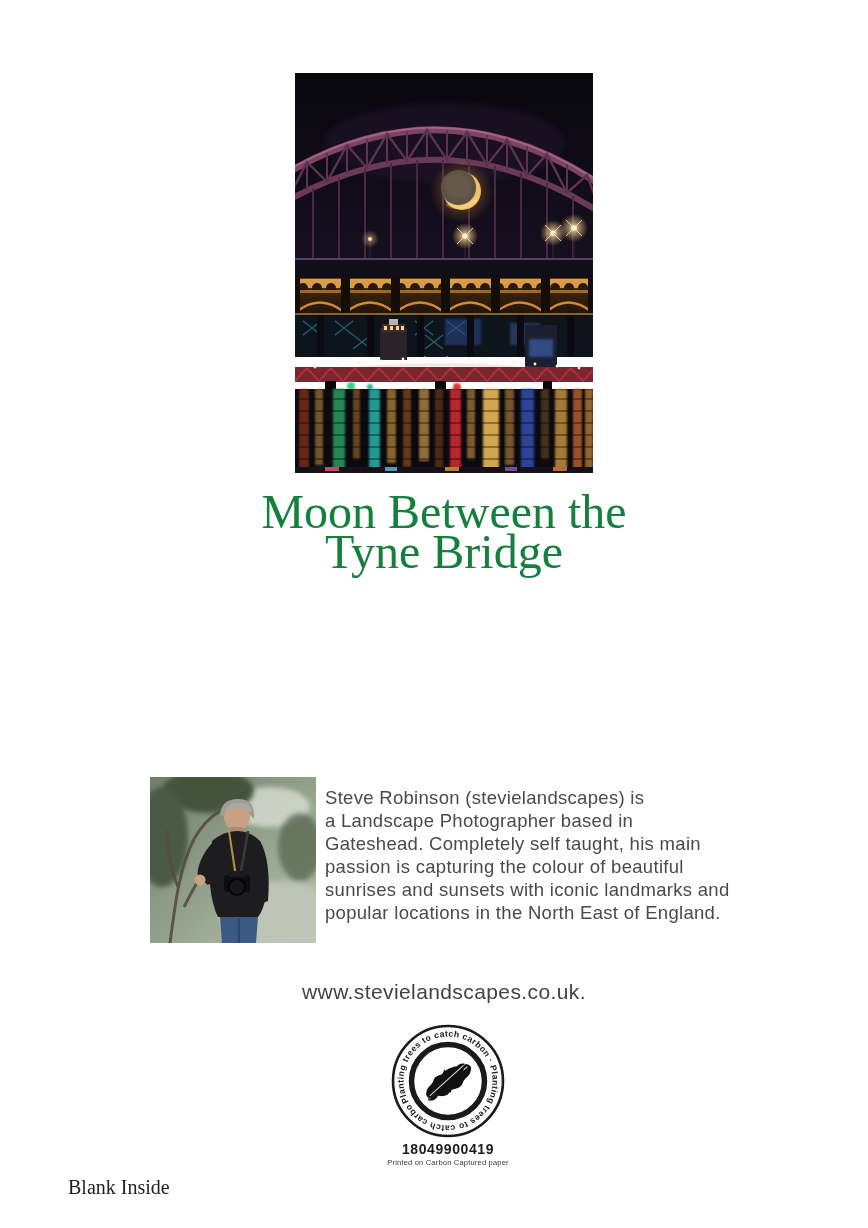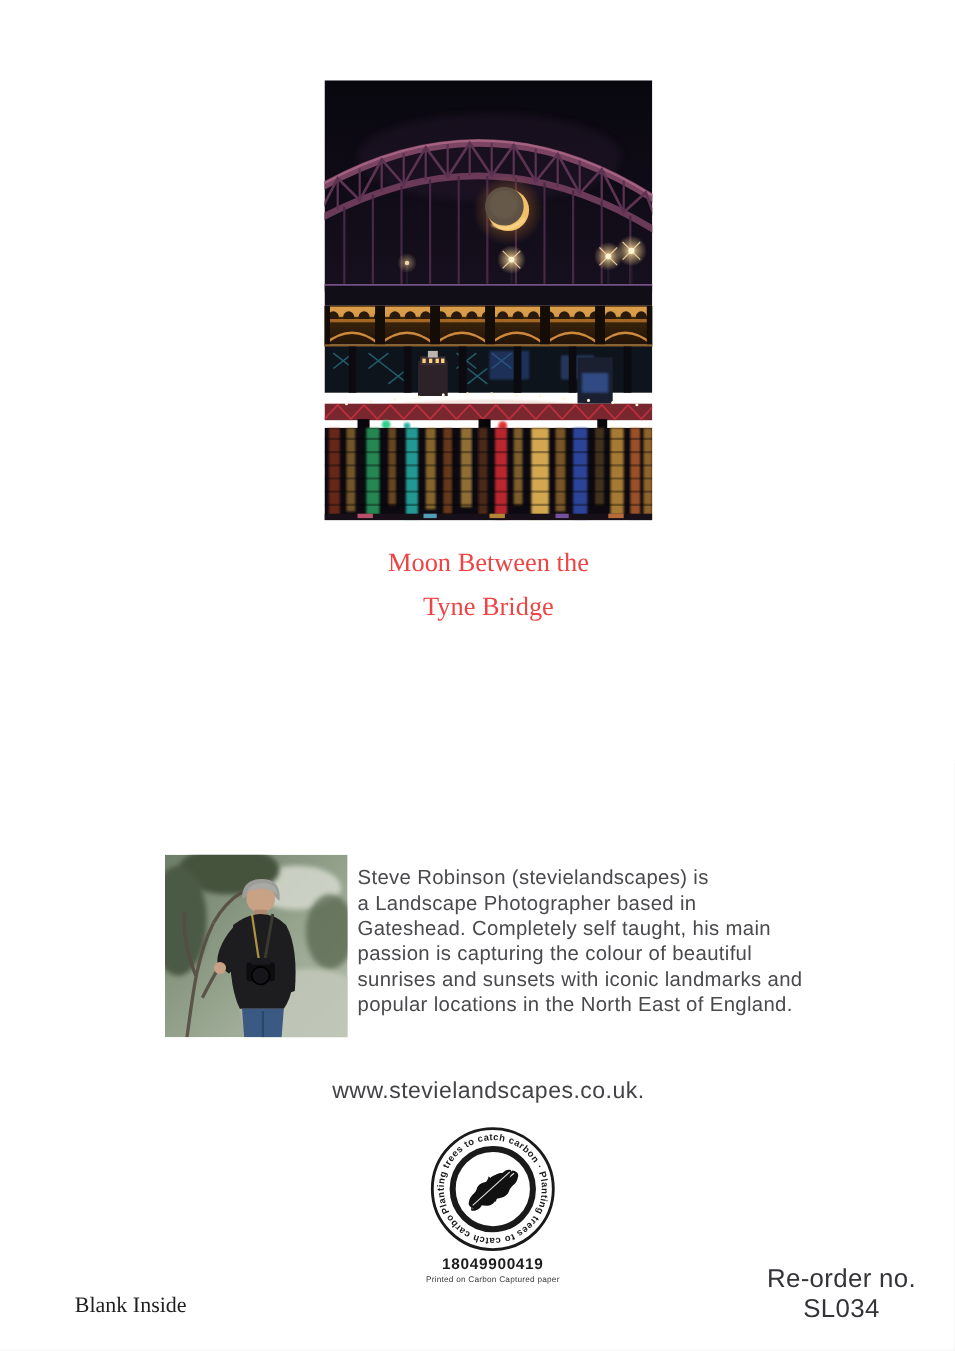--- a/index.html
+++ b/index.html
@@ -6,22 +6,22 @@
   .page{
     position:relative;width:868px;height:1228px;margin:0 auto;
     background:#ffffff;overflow:hidden;
     font-family:"Liberation Sans",sans-serif;
   }
   .abs{position:absolute;}
   .preline{white-space:pre-line;}
   .photo-frame{left:295px;top:73px;width:298px;height:400px;}
   .card-title{
     left:20px;top:492px;width:848px;text-align:center;
-    font-family:"Liberation Serif",serif;font-size:24px;line-height:40px;
-    color:#ef4444;
+    font-family:"Liberation Serif",serif;font-size:48px;line-height:40px;
+    color:#15803d;
   }
   .portrait-frame{left:150px;top:777px;width:166px;height:166px;}
   .bio{
     left:325px;top:786px;width:452px;
     font-size:18.5px;line-height:23px;letter-spacing:0.3px;color:#4a4a4e;
   }
   .website{
     left:20px;top:980px;width:848px;text-align:center;
     font-size:21px;letter-spacing:0.4px;color:#434347;
   }
@@ -404,16 +404,14 @@
           <path d="M -27,6 C -22,-2 -16,-1 -12,-6 L -10,-2 C -6,-9 0,-8 3,-12 L 4,-7 C 9,-12 16,-9 18,-4 L 24,-5 C 27,-3 28,1 25,3 C 21,8 16,6 12,9 C 8,13 2,11 -2,9 C -7,13 -13,11 -16,7 C -21,10 -25,8 -27,6 Z"></path>
           <line x1="-25" y1="5" x2="24" y2="-2" stroke="#f4f4f4" stroke-width="1.1" opacity="0.9"></line>
         </g>
       </g>
     </svg>
     <div class="stamp-number">18049900419</div>
     <div class="stamp-caption">Printed on Carbon Captured paper</div>
   </div>
 
   <div class="abs blank-inside">Blank Inside</div>
-  <div class="abs reorder preline">Re-order no.
-SL034</div>
 
 </div>
 
 </body></html>

